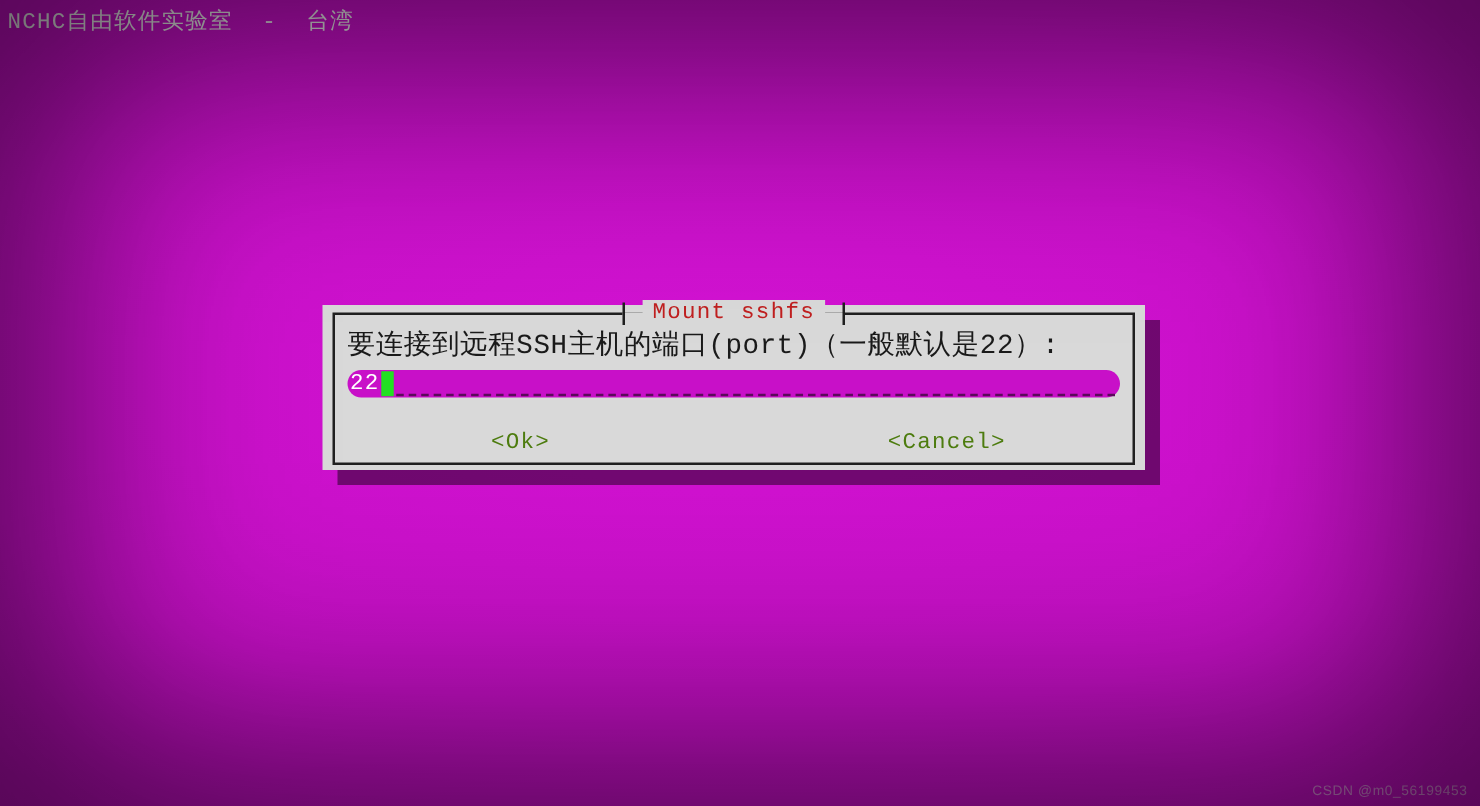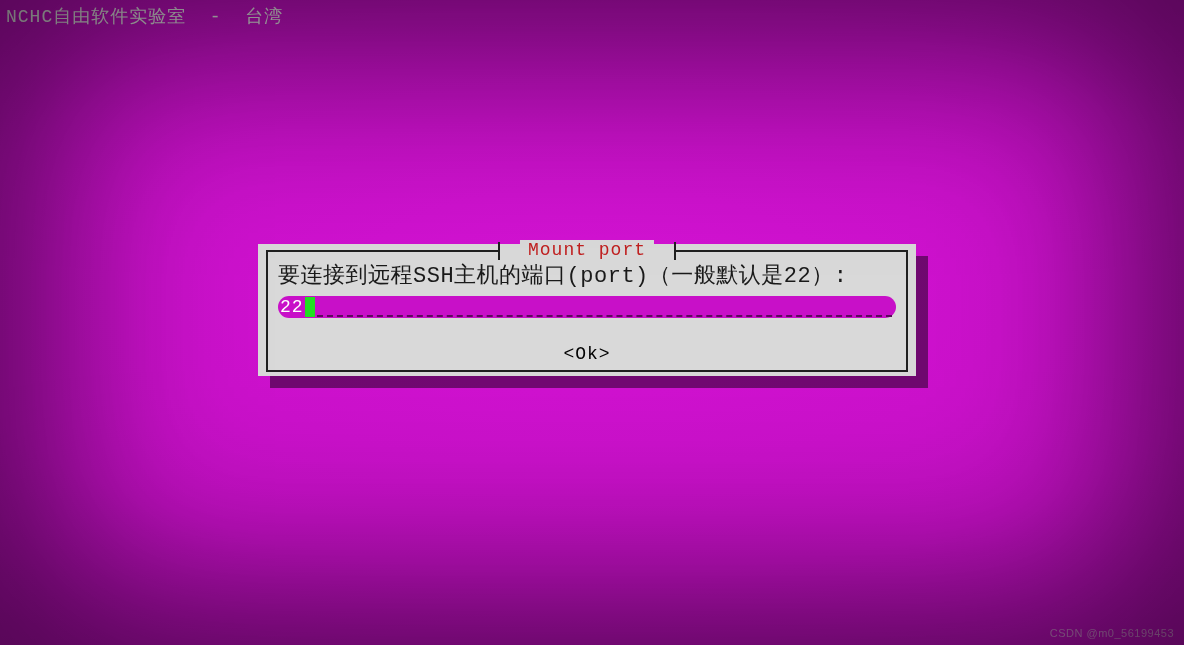--- a/index.html
+++ b/index.html
@@ -94,21 +94,21 @@
     .input-underline {
       flex: 1;
       height: 20px;
       border-bottom: 2px dashed #5a0a5a;
       margin: 0 4px 0 2px;
     }
     .buttons {
       position: absolute;
       bottom: 6px; left: 0; right: 0;
       display: flex;
-      color: #000000;
+      color: #4d7c0f;
       font-size: 18px;
       letter-spacing: 1px;
       gap: 44px;
     }
     .btn { flex: 1; text-align: center; }
     .watermark {
       position: absolute;
       right: 10px; bottom: 6px;
       color: rgba(220,220,220,0.55);
       font-size: 11px;
@@ -121,32 +121,33 @@
 
 <div class="top-title">NCHC自由软件实验室  -  台湾</div>
 
 <div class="dialog-wrap">
   <div class="dialog-shadow"></div>
   <div class="dialog">
     <div class="frame">
       <div class="frame-title-gap"></div>
       <div class="frame-title-left"></div>
       <div class="frame-title-right"></div>
-      <div class="frame-title">Mount port</div>
+      <div class="frame-title">Mount sshfs</div>
 
       <div class="prompt">要连接到远程SSH主机的端口(port)（一般默认是22）:</div>
 
       <div class="input-row">
         <span class="input-value">22</span>
         <span class="cursor"></span>
         <span class="input-underline"></span>
       </div>
 
       <div class="buttons">
         <div class="btn">&lt;Ok&gt;</div>
+        <div class="btn">&lt;Cancel&gt;</div>
       </div>
     </div>
   </div>
 </div>
 
 <div class="watermark">CSDN @m0_56199453</div>
 
 <div class="vignette"></div>
 
 </body></html>

